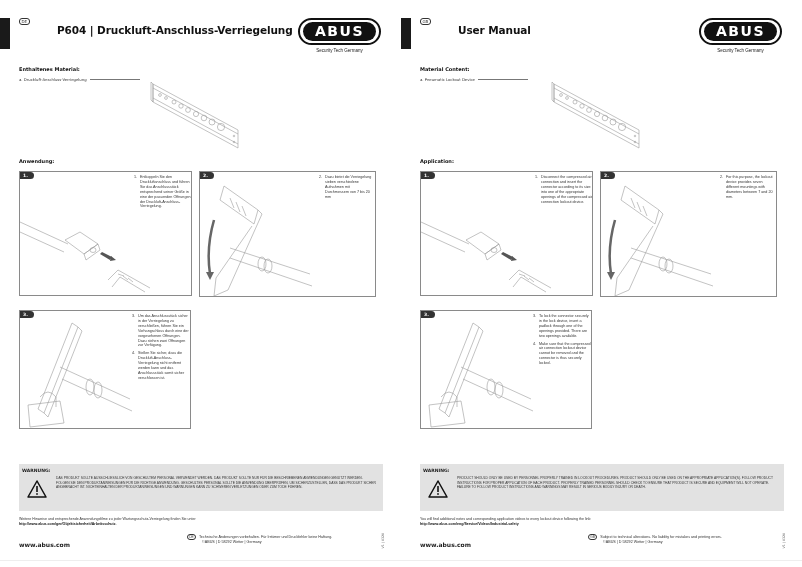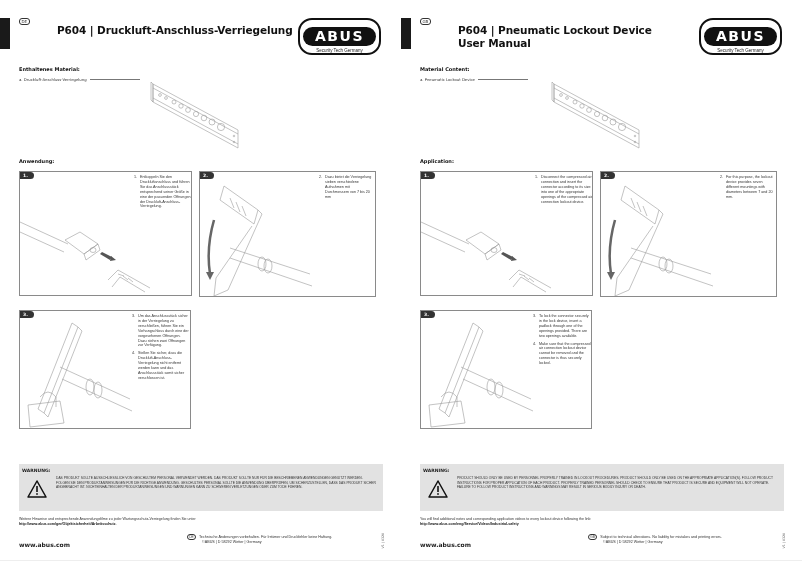--- a/index.html
+++ b/index.html
@@ -4,21 +4,21 @@
 <style>
   * { box-sizing: border-box; margin: 0; padding: 0; }
   html, body { width: 802px; height: 567px; background: #ffffff; overflow: hidden; }
   body { font-family: "DejaVu Sans", sans-serif; color: #1a1a1a; position: relative; }
   .page { position: absolute; top: 0; width: 401px; height: 567px; background: #fff; }
   .page.left { left: 0; }
   .page.right { left: 401px; }
   .edge-tab { position: absolute; left: 0; top: 18px; width: 10px; height: 31px; background: #1a1a1a; }
   .lang-badge { position: absolute; left: 19px; top: 18px; font-size: 4px; border: 0.6px solid #333; border-radius: 3px; padding: 0 1.5px; line-height: 5px; color: #333; }
   .title { position: absolute; left: 19px; top: 24px; font-family: "DejaVu Sans", sans-serif; font-weight: bold; font-size: 10.5px; line-height: 13px; color: #111; letter-spacing: -0.1px; margin-left: 38px; }
-  .logo { position: absolute; left: 298px; top: 18px; width: 83px; height: 37px; border: 2.5px solid #111; border-radius: 14px; background: #fff; display: flex; align-items: center; justify-content: center; }
+  .logo { position: absolute; left: 298px; top: 18px; width: 83px; height: 27px; border: 2.5px solid #111; border-radius: 14px; background: #fff; display: flex; align-items: center; justify-content: center; }
   .logo-inner { width: 73px; height: 19px; background: #111; border-radius: 10px; color: #fff; font-family: "DejaVu Sans", sans-serif; font-weight: bold; font-size: 14px; line-height: 19px; text-align: center; letter-spacing: 1.5px; }
   .tagline { position: absolute; left: 298px; top: 48px; width: 83px; text-align: center; font-size: 4.5px; color: #222; font-family: "Liberation Sans", sans-serif; }
   .section-label { position: absolute; left: 19px; font-size: 5px; font-weight: bold; color: #111; }
   .mat-item { position: absolute; left: 19px; top: 77px; font-size: 3.8px; color: #333; display: flex; align-items: center; }
   .mat-line { display: inline-block; height: 0.6px; background: #777; margin-left: 3px; }
   .device { position: absolute; left: 150px; top: 78px; width: 95px; height: 72px; }
   .box { position: absolute; border: 0.8px solid #8a8a8a; background: #fff; overflow: hidden; }
   .step-badge { position: absolute; left: 0; top: 0; width: 14px; height: 7px; background: #333; color: #fff; font-size: 4.5px; font-weight: bold; line-height: 7px; padding-left: 3px; border-radius: 0 4px 4px 0; }
   .step-text { position: absolute; font-size: 3.7px; line-height: 4.9px; color: #333; font-family: "Liberation Sans", sans-serif; }
   .step-text .num { position: absolute; left: -6px; }
@@ -160,21 +160,20 @@
     <div><span class="badge">DE</span><span>Technische Änderungen vorbehalten. Für Irrtümer und Druckfehler keine Haftung.</span></div>
     <div class="addr">©ABUS | D 58292 Wetter | Germany</div>
   </div>
   <div class="version" style="left:381px;">V1 | 0320</div>
 </div>
 
 <div class="page right">
   <div class="edge-tab"></div>
   <span class="lang-badge">GB</span>
   <div class="title">
-    <div>P604 | Pneumatic Lockout Device</div>
     <div>User Manual</div>
   </div>
   <div class="logo">
     <div class="logo-inner">ABUS</div>
   </div>
   <div class="tagline">Security Tech Germany</div>
 
   <div class="section-label" style="top:66px">Material Content:</div>
   <div class="mat-item">
     <span>a. Pneumatic Lockout Device</span>

